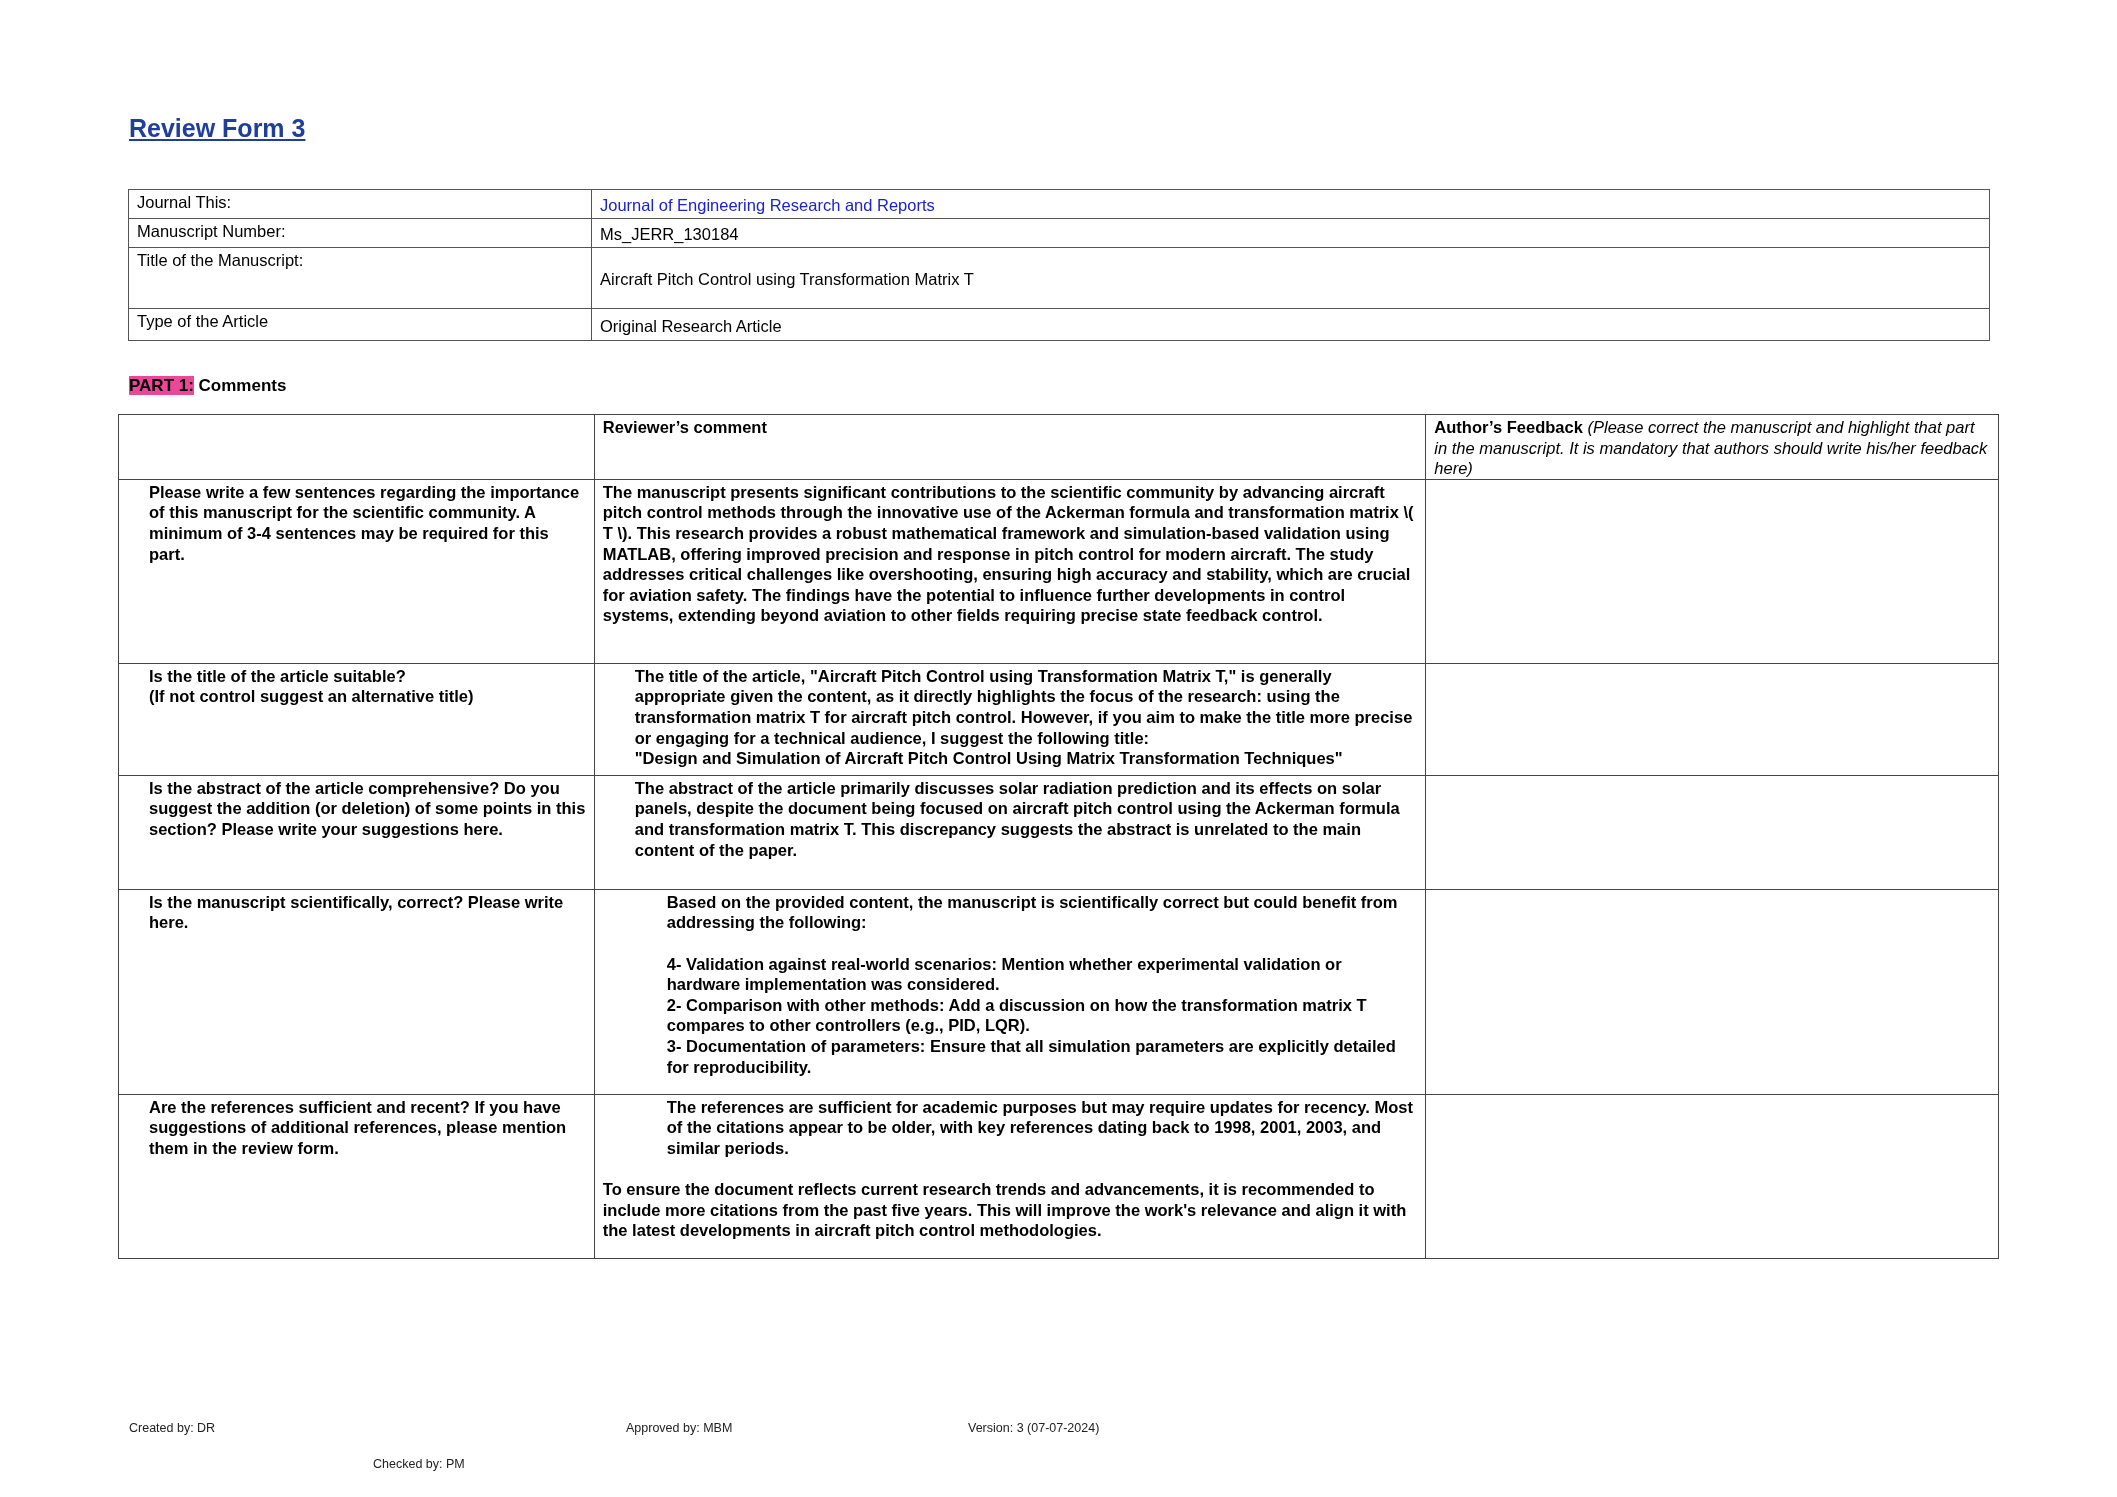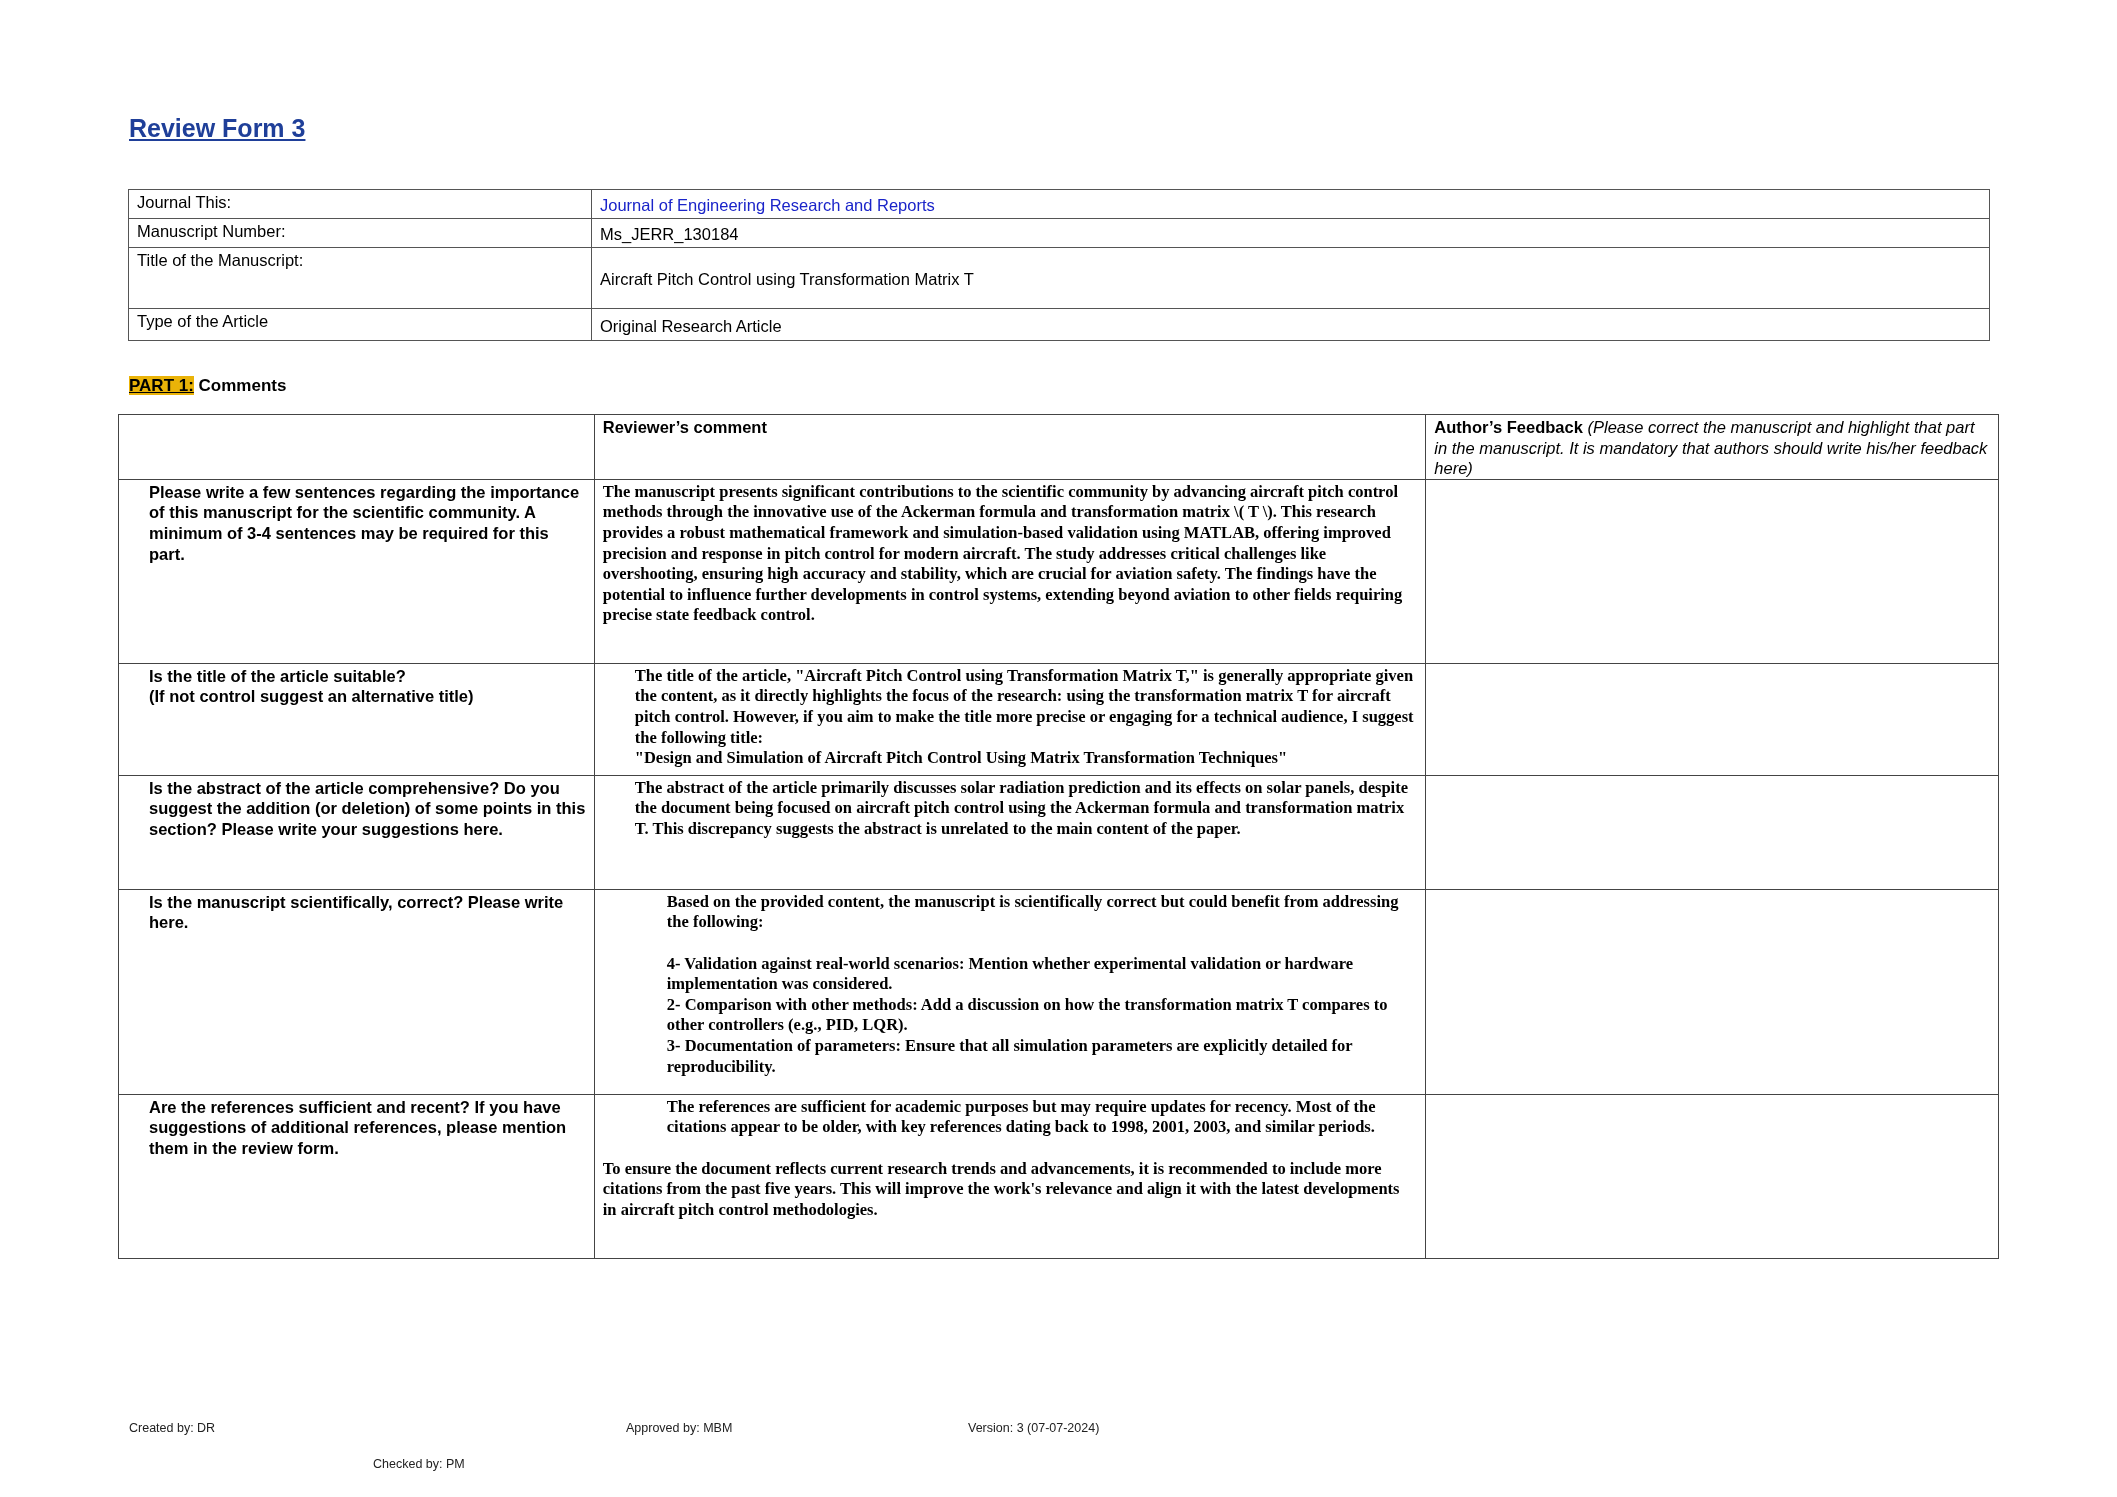--- a/index.html
+++ b/index.html
@@ -57,22 +57,21 @@
     .info-table tr.r3 td.value-cell { vertical-align: middle; }
 
     .part-heading {
       position: absolute;
       left: 129px;
       top: 376px;
       font-size: 17px;
       font-weight: bold;
     }
     .part-heading .hl {
-      background: #eab308;
-      text-decoration: underline;
+      background: #ec4899;
     }
 
     
     .comments-table {
       position: absolute;
       left: 118px;
       top: 414px;
       width: 1881px;
       border-collapse: collapse;
       font-size: 16.5px;
@@ -92,21 +91,20 @@
     .comments-table tr.q3 td { height: 111px; }
     .comments-table tr.q4 td { height: 202px; }
     .comments-table tr.q5 td { height: 161px; }
 
     .question {
       font-weight: bold;
       padding-left: 30px !important;
     }
     .answer {
       font-weight: bold;
-      font-family: Liberation Serif, serif;
     }
     .indent1 { padding-left: 32px; display: block; }
     .indent2 { padding-left: 64px; display: block; }
     .hdr-label { font-weight: bold; }
     .hdr-note { font-style: italic; font-weight: normal; }
     .para { display: block; }
     .gap { display: block; height: 20.6px; }
     .feedback-cell { cursor: text; }
 
     

